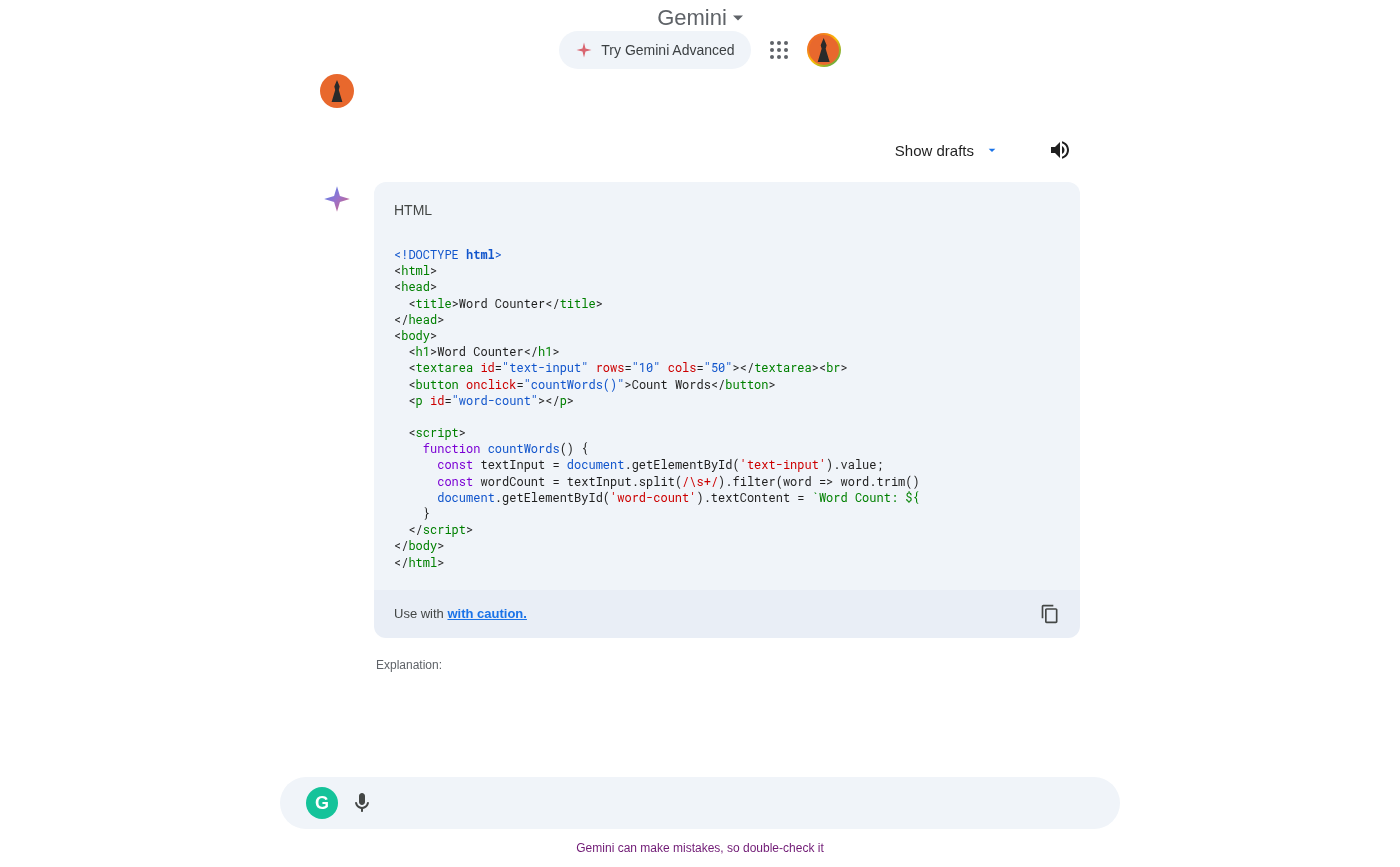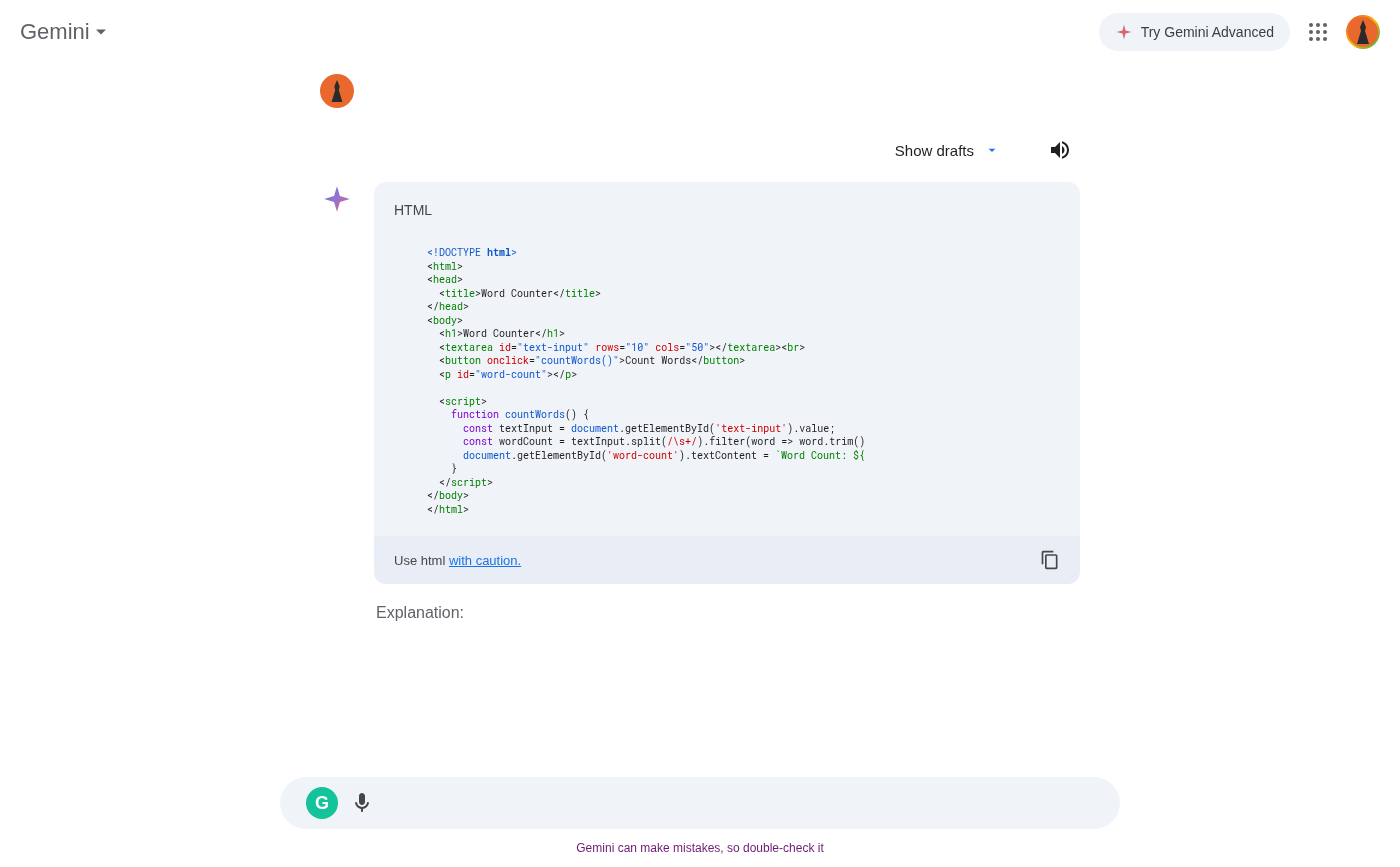--- a/index.html
+++ b/index.html
@@ -14,20 +14,21 @@
       height: 867px;
       overflow: hidden;
       position: relative;
     }
     .header {
       display: flex;
       justify-content: space-between;
       align-items: center;
       padding: 5px 20px;
       height: 64px;
+      flex-direction: column;
     }
     .header-left {
       display: flex;
       align-items: center;
       gap: 6px;
       cursor: pointer;
     }
     .brand {
       font-size: 22px;
       color: #5f6368;
@@ -177,26 +178,25 @@
       padding: 20px;
       position: relative;
     }
     .code-lang {
       font-size: 14px;
       color: #444746;
       margin-bottom: 28px;
     }
     .code-pre {
       font-family: 'Roboto Mono', 'Courier New', monospace;
-      font-size: 10px;
+      font-size: 12px;
       line-height: 1.35;
       white-space: pre;
       overflow-x: hidden;
       color: #1f1f1f;
-      margin-left: 33px;
     }
     .tk-doctype { color: #1155cc; }
     .tk-keyword-html { color: #1155cc; font-weight: bold; }
     .tk-tag { color: #008000; }
     .tk-attr { color: #cc0000; }
     .tk-string { color: #1155cc; }
     .tk-punct { color: #1f1f1f; }
     .tk-text { color: #1f1f1f; }
     .tk-js-kw { color: #7b00d4; }
     .tk-js-func { color: #1155cc; }
@@ -211,29 +211,30 @@
       display: flex;
       justify-content: space-between;
       align-items: center;
       font-size: 13px;
       color: #444746;
     }
     .caution-link {
       color: #1a73e8;
       text-decoration: underline;
       cursor: pointer;
+      font-weight: bold;
     }
     .copy-icon {
       width: 20px;
       height: 20px;
       cursor: pointer;
       fill: #444746;
     }
     .explanation-heading {
-      font-size: 16px;
+      font-size: 12px;
       color: #5f6368;
       margin-top: 20px;
       margin-left: 2px;
     }
     .input-area {
       position: absolute;
       bottom: 38px;
       left: 50%;
       transform: translateX(-50%);
       width: 840px;
@@ -368,21 +369,21 @@
       <span class="tk-js-kw">const</span> <span class="tk-text">textInput</span> <span class="tk-punct">= </span><span class="tk-js-obj">document</span><span class="tk-text">.getElementById(</span><span class="tk-js-str">'text-input'</span><span class="tk-text">).value;</span>
       <span class="tk-js-kw">const</span> <span class="tk-text">wordCount</span> <span class="tk-punct">= </span><span class="tk-text">textInput.split(</span><span class="tk-js-regex">/\s+/</span><span class="tk-text">).filter(word =&gt; word.trim()</span>
       <span class="tk-js-obj">document</span><span class="tk-text">.getElementById(</span><span class="tk-js-str">'word-count'</span><span class="tk-text">).textContent = </span><span class="tk-js-tmpl">`Word Count: ${</span>
     <span class="tk-punct">}</span>
   <span class="tk-punct">&lt;/</span><span class="tk-tag">script</span><span class="tk-punct">&gt;</span>
 <span class="tk-punct">&lt;/</span><span class="tk-tag">body</span><span class="tk-punct">&gt;</span>
 <span class="tk-punct">&lt;/</span><span class="tk-tag">html</span><span class="tk-punct">&gt;</span></div>
       </div>
       <div class="code-footer">
         <span>
-          <span>Use html </span><a class="caution-link">with caution.</a>
+          <span>Use with </span><a class="caution-link">with caution.</a>
         </span>
         <svg class="copy-icon" viewBox="0 0 24 24">
           <path d="M16 1H4c-1.1 0-2 .9-2 2v14h2V3h12V1zm3 4H8c-1.1 0-2 .9-2 2v14c0 1.1.9 2 2 2h11c1.1 0 2-.9 2-2V7c0-1.1-.9-2-2-2zm0 16H8V7h11v14z"></path>
         </svg>
       </div>
       <div class="explanation-heading">Explanation:</div>
     </div>
   </div>
 </div>
 

